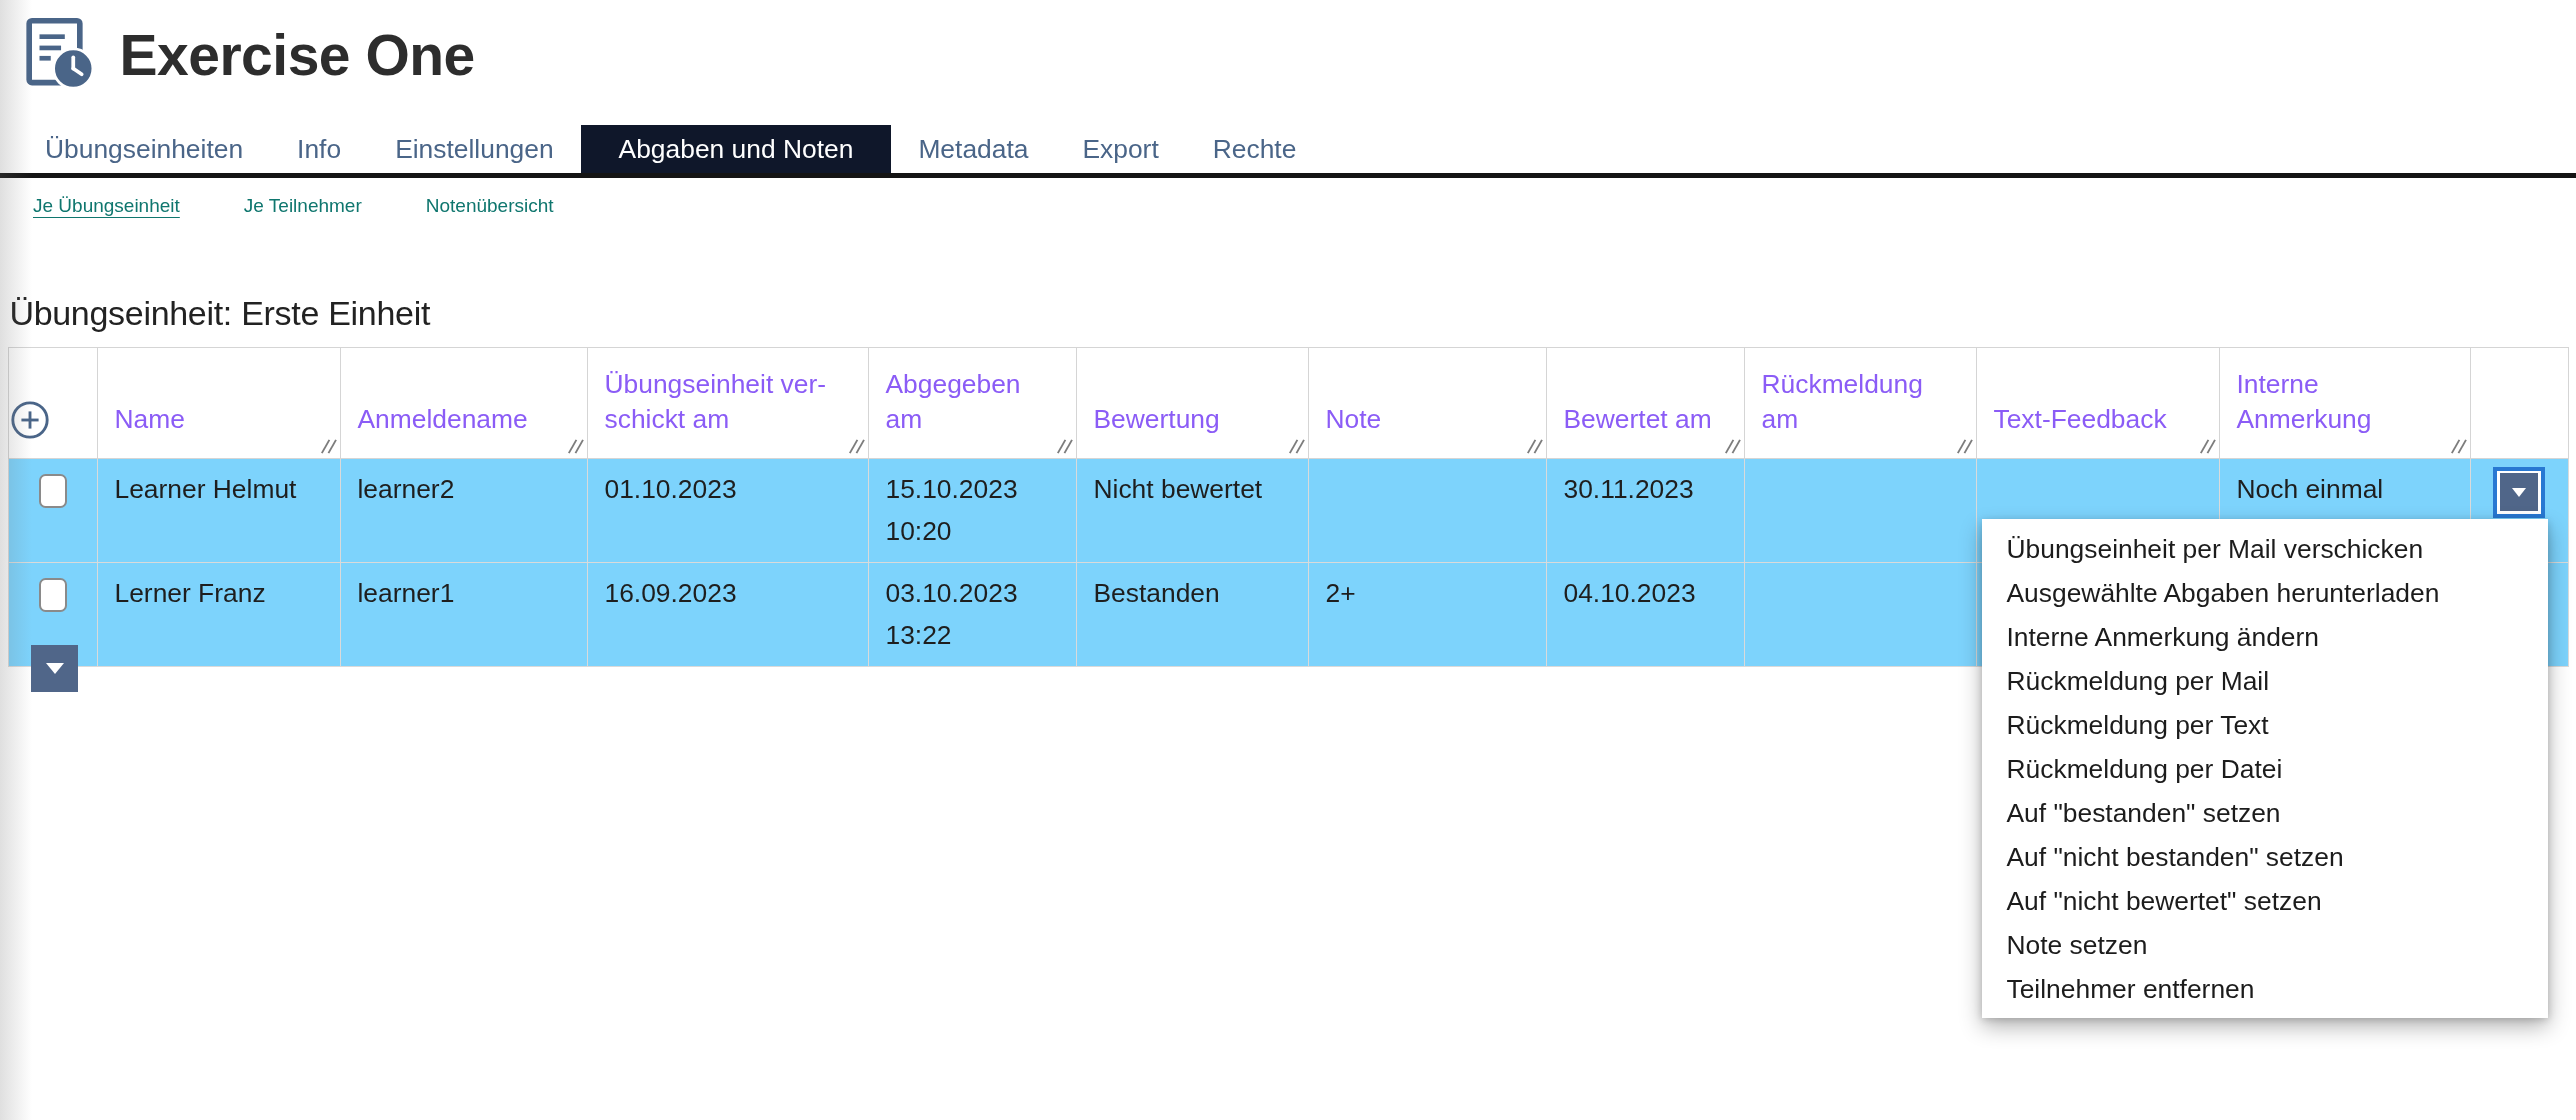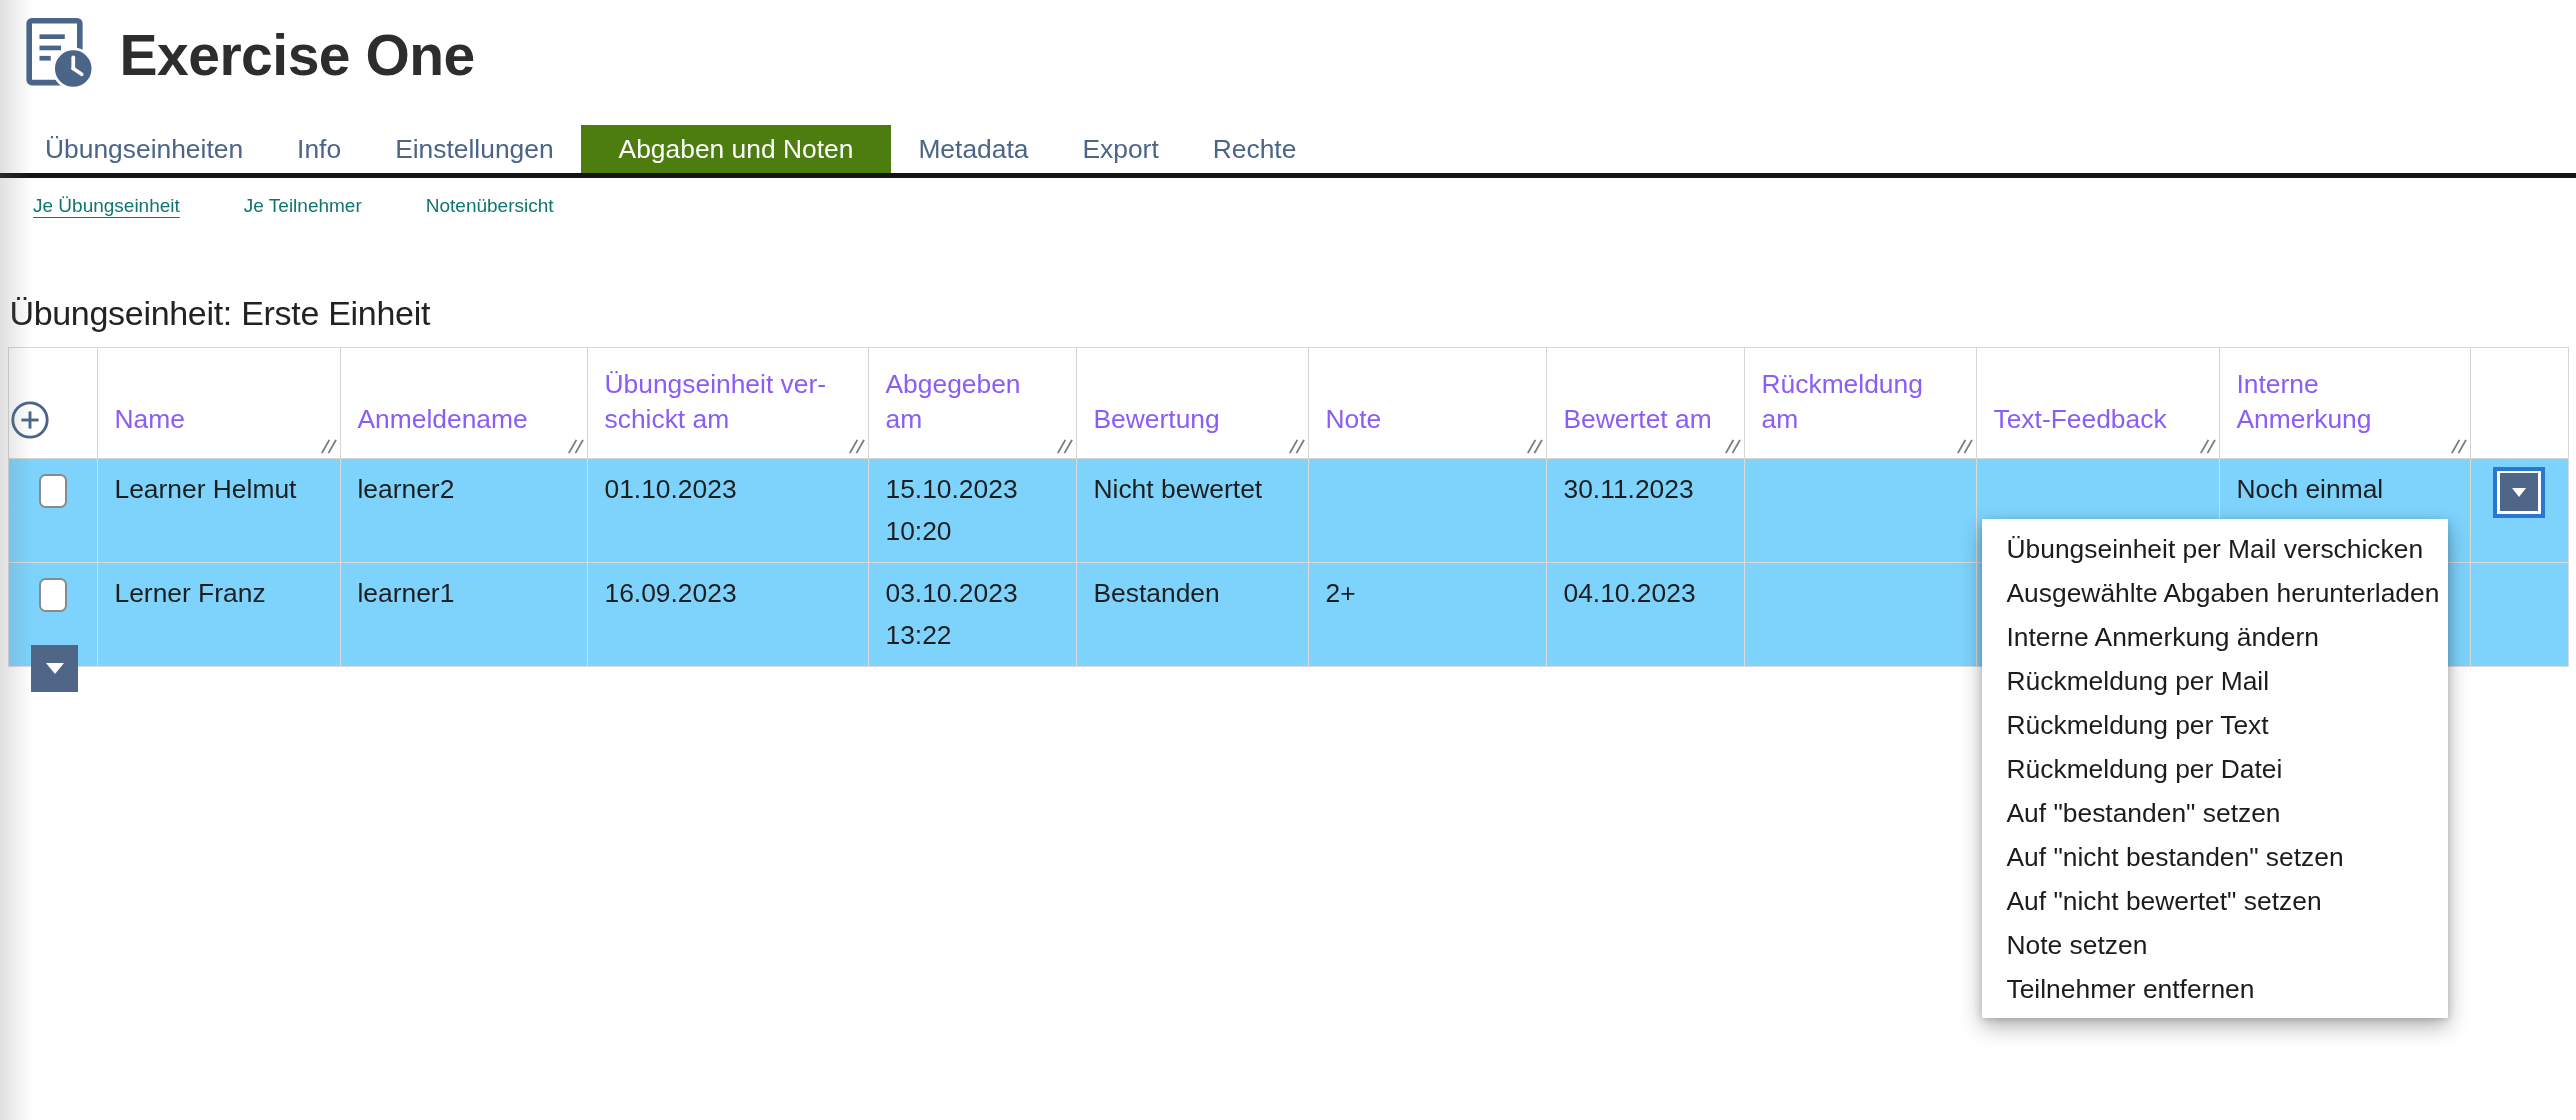--- a/index.html
+++ b/index.html
@@ -17,21 +17,21 @@
 
   
   .app-header { position:absolute; top:15px; left:24.5px; display:flex; align-items:center; gap:21px; height:79px; }
   .app-title { font-size:57px; font-weight:700; color:#2d2d2d; letter-spacing:-0.5px; }
 
   
   .tabbar { position:absolute; top:125px; left:0; width:2576px; height:53px;
     border-bottom:5.7px solid #141414; display:flex; align-items:stretch; padding-left:18px;
     font-size:26.4px; color:#4a6588; }
   .tab { display:flex; align-items:center; padding:0 27px; cursor:pointer; white-space:nowrap; }
-  .tab.active { background:#4d7c0f; color:#ffffff; padding:0 38px; }
+  .tab.active { background:#0f172a; color:#ffffff; padding:0 38px; }
 
   
   .subnav { position:absolute; top:195px; left:33px; display:flex; gap:64px;
     font-size:19px; color:#0f766e; }
   .subnav-item { cursor:pointer; white-space:nowrap; }
   .subnav-item.active { text-decoration:underline; text-underline-offset:4.7px; }
 
   
   .section-title { position:absolute; top:294px; left:9.4px; font-size:34px; color:#222; letter-spacing:-0.3px; }
 
@@ -60,21 +60,21 @@
   .caret { width:0; height:0; border-left:9.4px solid transparent; border-right:9.4px solid transparent;
     border-top:11.3px solid #ffffff; }
   .focus-wrap { display:inline-block; border:4.7px solid #2878d2; background:#ffffff; padding:2.8px; line-height:0; }
   .focus-wrap .sq-btn { width:38px; height:38px; }
   .focus-wrap .caret { border-left-width:7.5px; border-right-width:7.5px; border-top-width:9.4px; }
   .action-cell { text-align:center; padding:7.5px 0 !important; }
 
   .table-actions-btn { position:absolute; top:645px; left:31px; }
 
   
-  .dropdown-menu { position:absolute; top:519px; left:1982px; width:466px; z-index:20;
+  .dropdown-menu { position:absolute; top:519px; left:1982px; width:566px; z-index:20;
     background:#ffffff; padding:7.5px 0;
     box-shadow:0 9.4px 21px rgba(0,0,0,0.30), 0 1.9px 7.5px rgba(0,0,0,0.18); }
   .menu-item { height:44px; line-height:44px; padding:0 24.5px; font-size:26.4px; color:#1c1c1c;
     cursor:pointer; white-space:nowrap; }
 
   svg { display:block; }
 </style>
 </head>
 <body>
 

